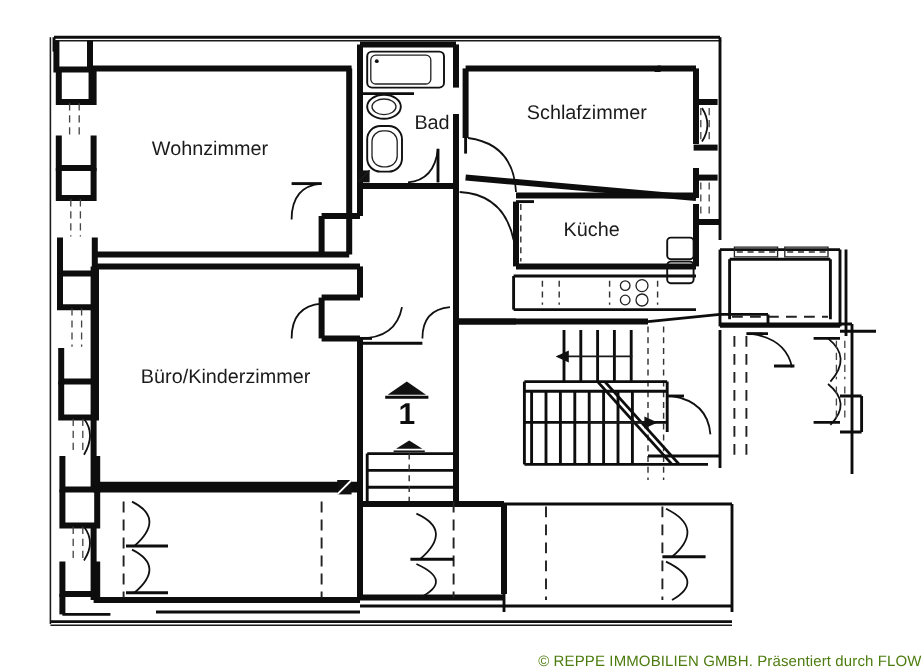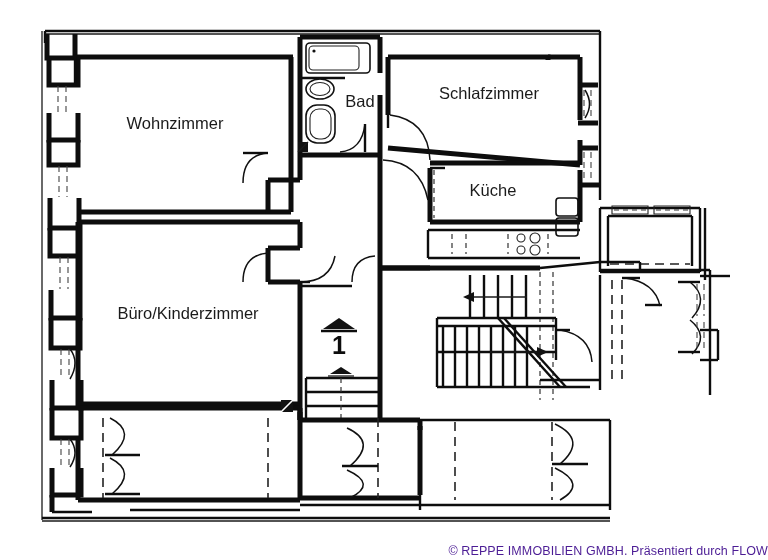--- a/index.html
+++ b/index.html
@@ -97,21 +97,21 @@
     dominant-baseline: middle;
   }
   .credit {
     position: absolute;
     right: 0;
     bottom: 2px;
     width: 768px;
     text-align: right;
     font-family: "Liberation Sans", sans-serif;
     font-size: 12.5px;
-    color: #4c1d95;
+    color: #4d7c0f;
     white-space: nowrap;
     overflow: hidden;
     padding-right: 0px;
     box-sizing: border-box;
     letter-spacing: 0.1px;
   }
 </style>
 </head>
 <body>
 

